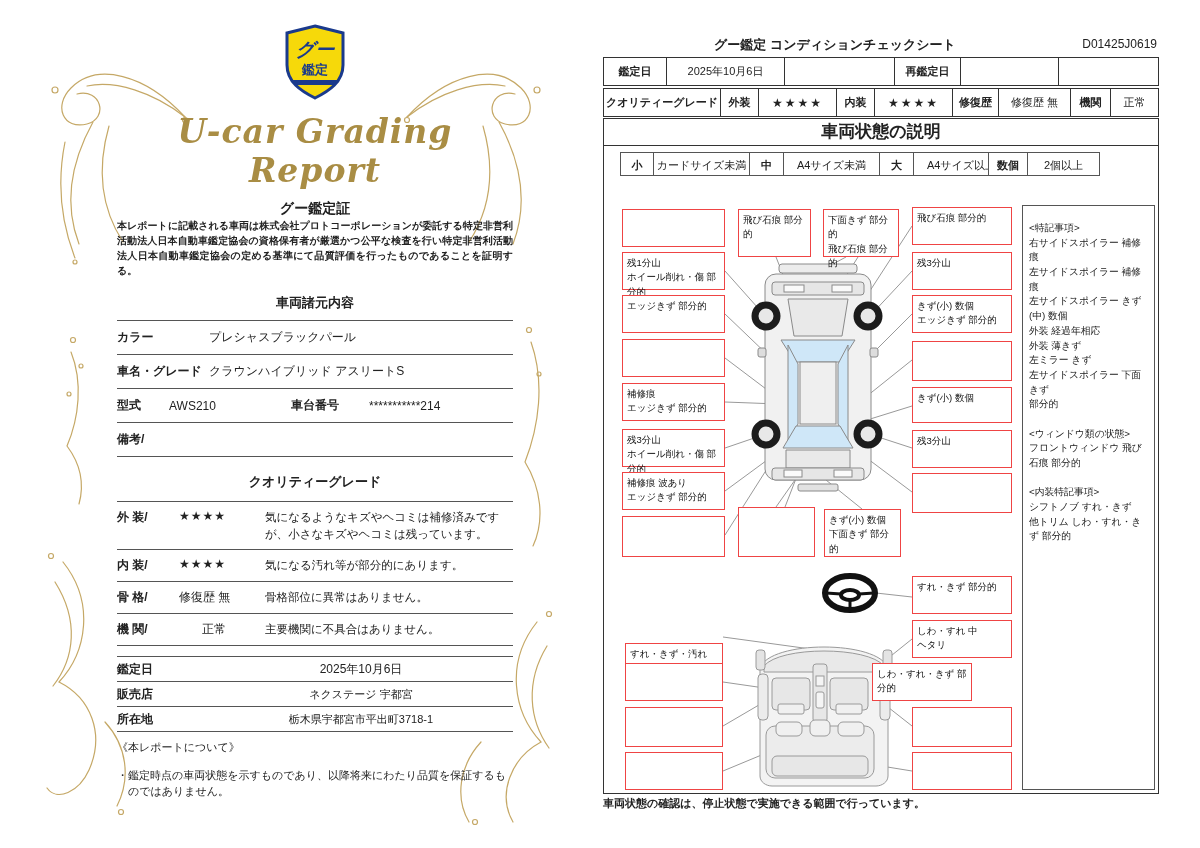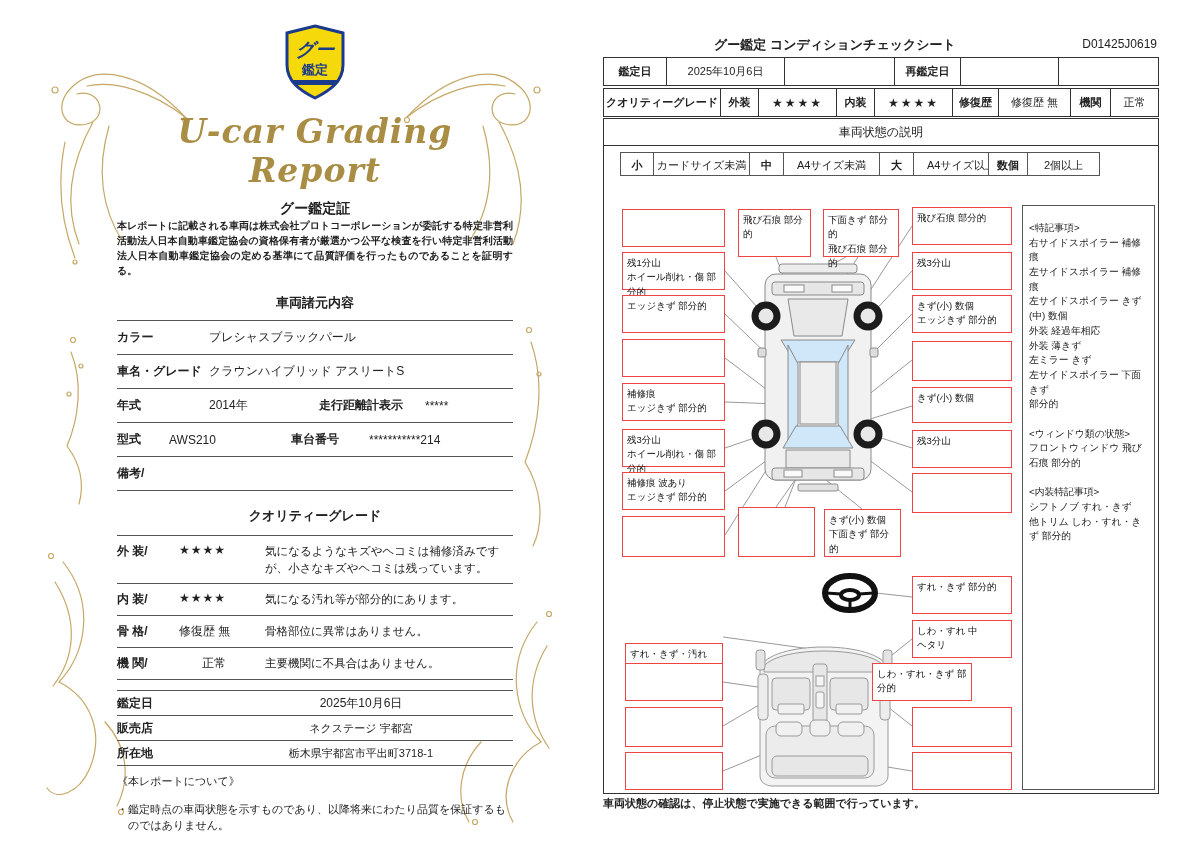--- a/index.html
+++ b/index.html
@@ -37,21 +37,21 @@
   
   .rp-title{position:absolute;left:600px;top:36px;width:470px;text-align:center;font-size:13px;font-weight:bold;}
   .rp-docid{position:absolute;left:1040px;top:37px;width:117px;text-align:right;font-size:12px;}
   .rp-table{position:absolute;display:flex;border:1.2px solid #333;background:#fff;}
   .rp-cell{border-left:1px solid #333;display:flex;align-items:center;justify-content:center;
            font-size:11px;height:27px;box-sizing:border-box;}
   .rp-cell:first-child{border-left:none;}
   .rp-cell.bold{font-weight:bold;}
   .stars{letter-spacing:2px;font-weight:bold;font-size:12px;}
   #main-box{position:absolute;left:603px;top:118px;width:554px;height:674px;border:1.2px solid #333;background:#fff;}
-  #main-box .mb-title{height:26px;line-height:26px;text-align:center;font-weight:normal;font-size:12px;border-bottom:1.2px solid #333;}
+  #main-box .mb-title{height:26px;line-height:26px;text-align:center;font-weight:bold;font-size:17px;border-bottom:1.2px solid #333;}
   .legend{position:absolute;display:flex;}
   .lcell{border:1px solid #555;border-left:none;height:24px;line-height:24px;text-align:center;font-size:11px;box-sizing:border-box;background:#fff;}
   .lcell.first{border-left:1px solid #555;}
   .lcell.key{font-weight:bold;}
   .tire-note{position:absolute;left:618px;top:181px;width:420px;font-size:9.5px;font-weight:600;line-height:1.55;white-space:pre-line;}
   .lb{position:absolute;background:#fff;border:1px solid #ef4444;font-size:9.5px;line-height:1.5;
       padding:3px 4px;white-space:pre-line;box-sizing:border-box;z-index:3;color:#111;}
   #notes-panel{position:absolute;left:1022px;top:205px;width:133px;height:585px;border:1px solid #555;
       box-sizing:border-box;padding:15px 6px;font-size:9.8px;line-height:1.5;white-space:pre-line;background:#fff;z-index:3;}
   .rp-footer{position:absolute;left:603px;top:796px;font-size:11px;font-weight:600;}
@@ -117,26 +117,20 @@
 
       <div class="lp-h">車両諸元内容</div>
       <div class="spec">
         <div class="spec-row">
           <span class="k">カラー</span>
           <span class="v">プレシャスブラックパール</span>
         </div>
         <div class="spec-row">
           <span class="k">車名・グレード</span>
           <span class="v">クラウンハイブリッド アスリートS</span>
-        </div>
-        <div class="spec-row">
-          <span class="k">年式</span>
-          <span class="v" style="flex:0 0 110px">2014年</span>
-          <span class="k2" style="width:106px">走行距離計表示</span>
-          <span class="v">*****</span>
         </div>
         <div class="spec-row">
           <span class="k" style="width:52px">型式</span>
           <span class="v" style="flex:0 0 122px">AWS210</span>
           <span class="k2" style="width:78px">車台番号</span>
           <span class="v">***********214</span>
         </div>
         <div class="spec-row">
           <span class="k">備考/</span>
         </div>

